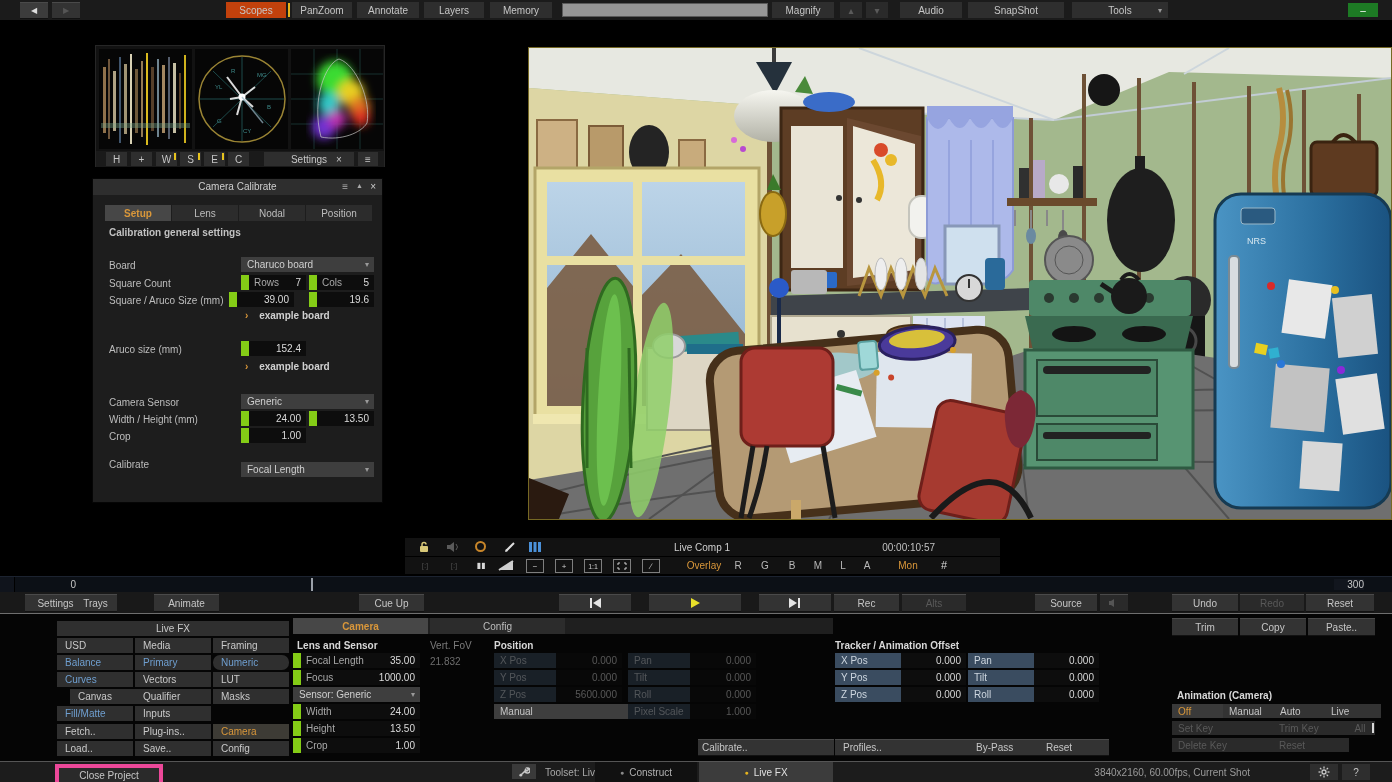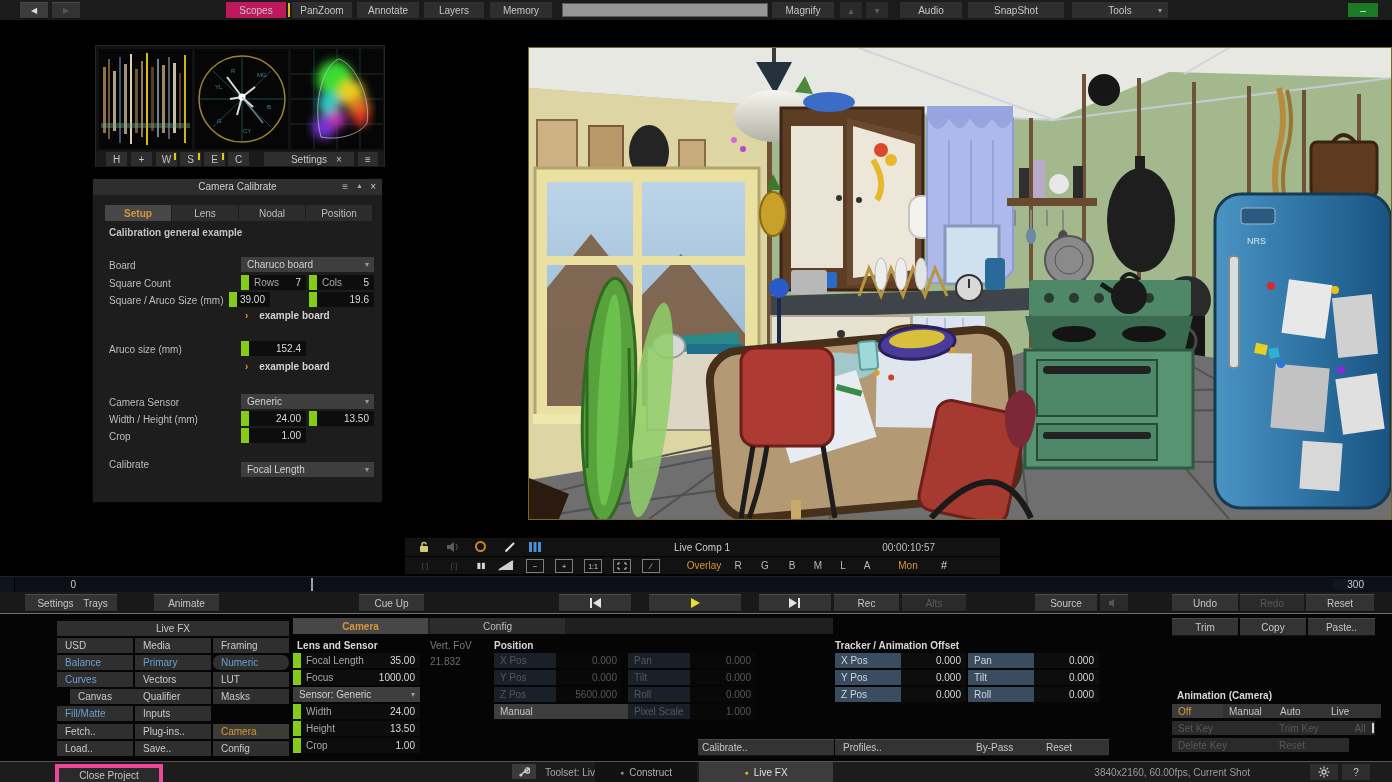--- a/index.html
+++ b/index.html
@@ -39,21 +39,21 @@
 </head>
 <body>
 
 <div class="abs" style="left:0;top:0;width:1392px;height:20px;background:#1b1b1b;">
   <div class="btn" style="left:20px;top:2px;width:28px;height:15px;background:#3c3c3c;">
       <span style="font-size:8px;color:#ddd;">◀</span>
     </div>
   <div class="btn" style="left:52px;top:2px;width:28px;height:15px;">
       <span style="font-size:8px;color:#555;">▶</span>
     </div>
-  <div class="btn flat" style="left:226px;top:2px;width:60px;height:16px;background:#be185d;">Scopes</div>
+  <div class="btn flat" style="left:226px;top:2px;width:60px;height:16px;background:#c2410c;">Scopes</div>
   <div class="sep-y" style="left:288px;top:3px;height:14px;"></div>
   <div class="btn flat" style="left:292px;top:2px;width:60px;height:16px;background:#2e2e2e;">PanZoom</div>
   <div class="btn flat" style="left:357px;top:2px;width:62px;height:16px;background:#2e2e2e;">Annotate</div>
   <div class="btn flat" style="left:424px;top:2px;width:60px;height:16px;background:#2e2e2e;">Layers</div>
   <div class="btn flat" style="left:490px;top:2px;width:62px;height:16px;background:#2e2e2e;">Memory</div>
   <div class="abs" style="left:562px;top:3px;width:206px;height:14px;background:#969696;border:1px solid #5a5a5a;box-sizing:border-box;"></div>
   <div class="btn flat" style="left:772px;top:2px;width:62px;height:16px;background:#2e2e2e;">Magnify</div>
   <div class="btn flat" style="left:840px;top:2px;width:22px;height:16px;background:#2a2a2a;color:#5a5a5a;">▴</div>
   <div class="btn flat" style="left:866px;top:2px;width:22px;height:16px;background:#2a2a2a;color:#5a5a5a;">▾</div>
   <div class="btn flat" style="left:900px;top:2px;width:62px;height:16px;background:#2e2e2e;">Audio</div>
@@ -161,38 +161,38 @@
   <div class="abs" style="left:0;top:0;width:100%;height:16px;background:#2e2e2e;">
     <div class="abs" style="left:0;top:2px;width:100%;text-align:center;color:#cfcfcf;">Camera Calibrate</div>
     <span class="abs" style="right:34px;top:2px;color:#aaa;">≡</span>
     <span class="abs" style="right:19px;top:3px;color:#aaa;font-size:7px;">▲</span>
     <span class="abs" style="right:6px;top:2px;color:#ccc;">×</span>
   </div>
   <div class="tab active" style="left:12px;top:26px;width:66px;height:16px;">Setup</div>
   <div class="tab" style="left:79px;top:26px;width:66px;height:16px;">Lens</div>
   <div class="tab" style="left:146px;top:26px;width:66px;height:16px;">Nodal</div>
   <div class="tab" style="left:213px;top:26px;width:66px;height:16px;">Position</div>
-  <div class="hdr" style="left:16px;top:48px;color:#c2c2c2;">Calibration general example</div>
+  <div class="hdr" style="left:16px;top:48px;color:#c2c2c2;">Calibration general settings</div>
 
   <div class="abs" style="left:16px;top:81px;color:#bdbdbd;">Board</div>
   <div class="drop" style="left:148px;top:78px;width:133px;height:15px;">
     <span>Charuco board</span>
       <span class="arr">▾</span>
   </div>
   <div class="abs" style="left:16px;top:99px;color:#bdbdbd;">Square Count</div>
   <div class="field" style="left:148px;top:96px;width:65px;height:15px;">
     <span class="lab">Rows</span>
       <span>7</span>
   </div>
   <div class="field" style="left:216px;top:96px;width:65px;height:15px;">
     <span class="lab">Cols</span>
       <span>5</span>
   </div>
   <div class="abs" style="left:16px;top:116px;color:#bdbdbd;">Square / Aruco Size (mm)</div>
-  <div class="field" style="left:136px;top:113px;width:41px;height:15px;">
+  <div class="field" style="left:136px;top:113px;width:65px;height:15px;">
       <span>39.00</span>
     </div>
   <div class="field" style="left:216px;top:113px;width:65px;height:15px;">
       <span>19.6</span>
     </div>
   <div class="abs" style="left:152px;top:131px;">
     <span class="orange-t" style="font-weight:bold;">›</span>
     <span style="color:#d0d0d0;font-weight:bold;margin-left:8px;">example board</span>
   </div>
 

